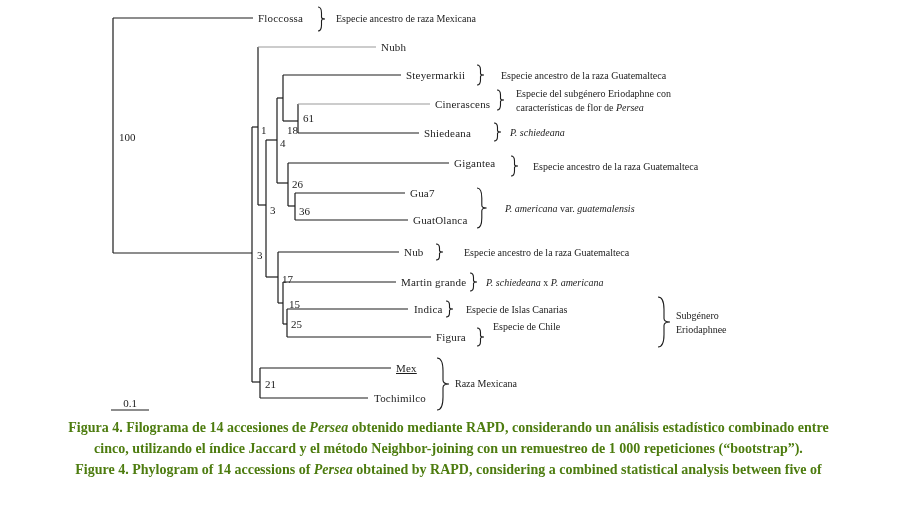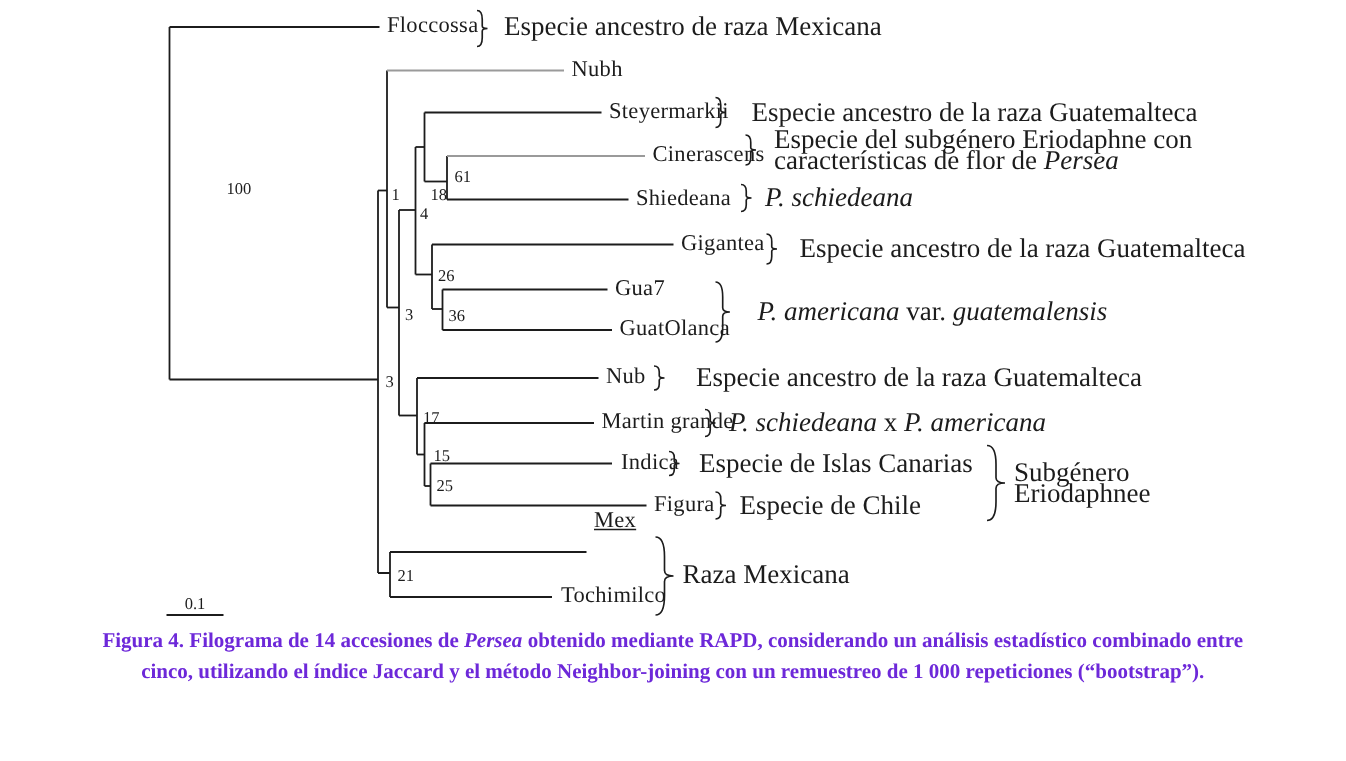--- a/index.html
+++ b/index.html
@@ -6,32 +6,32 @@
   #figure{
     position:relative;
     width:897px;height:507px;
     background:#ffffff;
     font-family:"Liberation Serif","DejaVu Serif",serif;
     color:#1c1c1c;
     overflow:hidden;
   }
   #tree-svg{position:absolute;left:0;top:0;}
   .lbl{position:absolute;white-space:nowrap;transform:translateY(-50%);}
-  .tip{font-size:15px;letter-spacing:0.2px;}
+  .tip{font-size:11px;letter-spacing:0.2px;}
   .bs{font-size:11px;}
-  .ann{font-size:18px;}
+  .ann{font-size:10px;}
   .ann i{font-style:italic;}
   .scale-label{
     position:absolute;left:112px;top:397px;width:36px;
     text-align:center;font-size:11px;
   }
   .caption{position:absolute;left:0;top:0;width:897px;height:507px;pointer-events:none;}
   .cap-line{
     position:absolute;left:0;right:0;text-align:center;white-space:nowrap;
-    font-weight:bold;font-size:14px;color:#6d28d9;
+    font-weight:bold;font-size:14px;color:#4d7c0f;
   }
   .cap-line i{font-style:italic;}
 </style>
 </head>
 <body>
 
 <div id="figure">
   <svg id="tree-svg" width="897" height="507">
       <line x1="113" y1="18" x2="113" y2="253" stroke="#1c1c1c" stroke-width="1.2"></line>
       <line x1="252" y1="127" x2="252" y2="382" stroke="#1c1c1c" stroke-width="1.2"></line>
@@ -92,23 +92,23 @@
       <div class="lbl tip" style="left: 406px; top: 75px;">Steyermarkii</div>
       <div class="lbl tip" style="left: 435px; top: 104px; text-align: right;">Cinerascens</div>
       <div class="lbl tip" style="left: 424px; top: 133px;">Shiedeana</div>
       <div class="lbl tip" style="left: 454px; top: 163px;">Gigantea</div>
       <div class="lbl tip" style="left: 410px; top: 193px;">Gua7</div>
       <div class="lbl tip" style="left: 413px; top: 220px;">GuatOlanca</div>
       <div class="lbl tip" style="left: 404px; top: 252px;">Nub</div>
       <div class="lbl tip" style="left: 401px; top: 282px;">Martin grande</div>
       <div class="lbl tip" style="left: 414px; top: 309px;">Indica</div>
       <div class="lbl tip" style="left: 436px; top: 337px;">Figura</div>
-      <div class="lbl tip" style="left: 396px; top: 348px; text-decoration: underline;">Mex</div>
+      <div class="lbl tip" style="left: 396px; top: 368px; text-decoration: underline;">Mex</div>
       <div class="lbl tip" style="left: 374px; top: 398px;">Tochimilco</div>
-      <div class="lbl bs" style="left: 119px; top: 126px; margin-left: 32px;">100</div>
+      <div class="lbl bs" style="left: 119px; top: 137px;">100</div>
       <div class="lbl bs" style="left: 261px; top: 130px;">1</div>
       <div class="lbl bs" style="left: 287px; top: 111px; margin-top: 19px;">18</div>
       <div class="lbl bs" style="left: 303px; top: 118px;">61</div>
       <div class="lbl bs" style="left: 280px; top: 143px;">4</div>
       <div class="lbl bs" style="left: 292px; top: 184px;">26</div>
       <div class="lbl bs" style="left: 299px; top: 211px;">36</div>
       <div class="lbl bs" style="left: 270px; top: 210px;">3</div>
       <div class="lbl bs" style="left: 257px; top: 255px;">3</div>
       <div class="lbl bs" style="left: 282px; top: 279px;">17</div>
       <div class="lbl bs" style="left: 289px; top: 304px;">15</div>
@@ -117,23 +117,24 @@
       <div class="lbl ann" style="left: 336px; top: 18px;"><span>Especie ancestro de raza Mexicana</span></div>
       <div class="lbl ann" style="left: 501px; top: 75px;"><span>Especie ancestro de la raza Guatemalteca</span></div>
       <div class="lbl ann" style="left: 516px; top: 93px;"><span>Especie del subgénero Eriodaphne con</span></div>
       <div class="lbl ann" style="left: 516px; top: 107px;"><span>características de flor de </span><i>Persea</i></div>
       <div class="lbl ann" style="left: 510px; top: 132px;"><i>P. schiedeana</i></div>
       <div class="lbl ann" style="left: 533px; top: 166px;"><span>Especie ancestro de la raza Guatemalteca</span></div>
       <div class="lbl ann" style="left: 505px; top: 208px;"><i>P. americana</i><span> var. </span><i>guatemalensis</i></div>
       <div class="lbl ann" style="left: 464px; top: 252px;"><span>Especie ancestro de la raza Guatemalteca</span></div>
       <div class="lbl ann" style="left: 486px; top: 282px;"><i>P. schiedeana</i><span> x </span><i>P. americana</i></div>
       <div class="lbl ann" style="left: 466px; top: 309px;"><span>Especie de Islas Canarias</span></div>
-      <div class="lbl ann" style="left: 493px; top: 337px;"><span>Especie de Chile</span></div>
+      <div class="lbl ann" style="left: 493px; top: 326px;"><span>Especie de Chile</span></div>
       <div class="lbl ann" style="left: 676px; top: 315px;"><span>Subgénero</span></div>
       <div class="lbl ann" style="left: 676px; top: 329px;"><span>Eriodaphnee</span></div>
       <div class="lbl ann" style="left: 455px; top: 383px;"><span>Raza Mexicana</span></div>
     </div>
   <div class="scale-label">0.1</div>
   <div class="caption">
     <div class="cap-line" style="top:420px"><span>Figura 4. Filograma de 14 accesiones de </span><i>Persea</i><span> obtenido mediante RAPD, considerando un análisis estadístico combinado entre</span></div>
     <div class="cap-line" style="top:441px">cinco, utilizando el índice Jaccard y el método Neighbor-joining con un remuestreo de 1 000 repeticiones (“bootstrap”).</div>
+    <div class="cap-line" style="top:462px"><span>Figure 4. Phylogram of 14 accessions of </span><i>Persea</i><span> obtained by RAPD, considering a combined statistical analysis between five of</span></div>
   </div>
 </div>
 
 </body></html>

